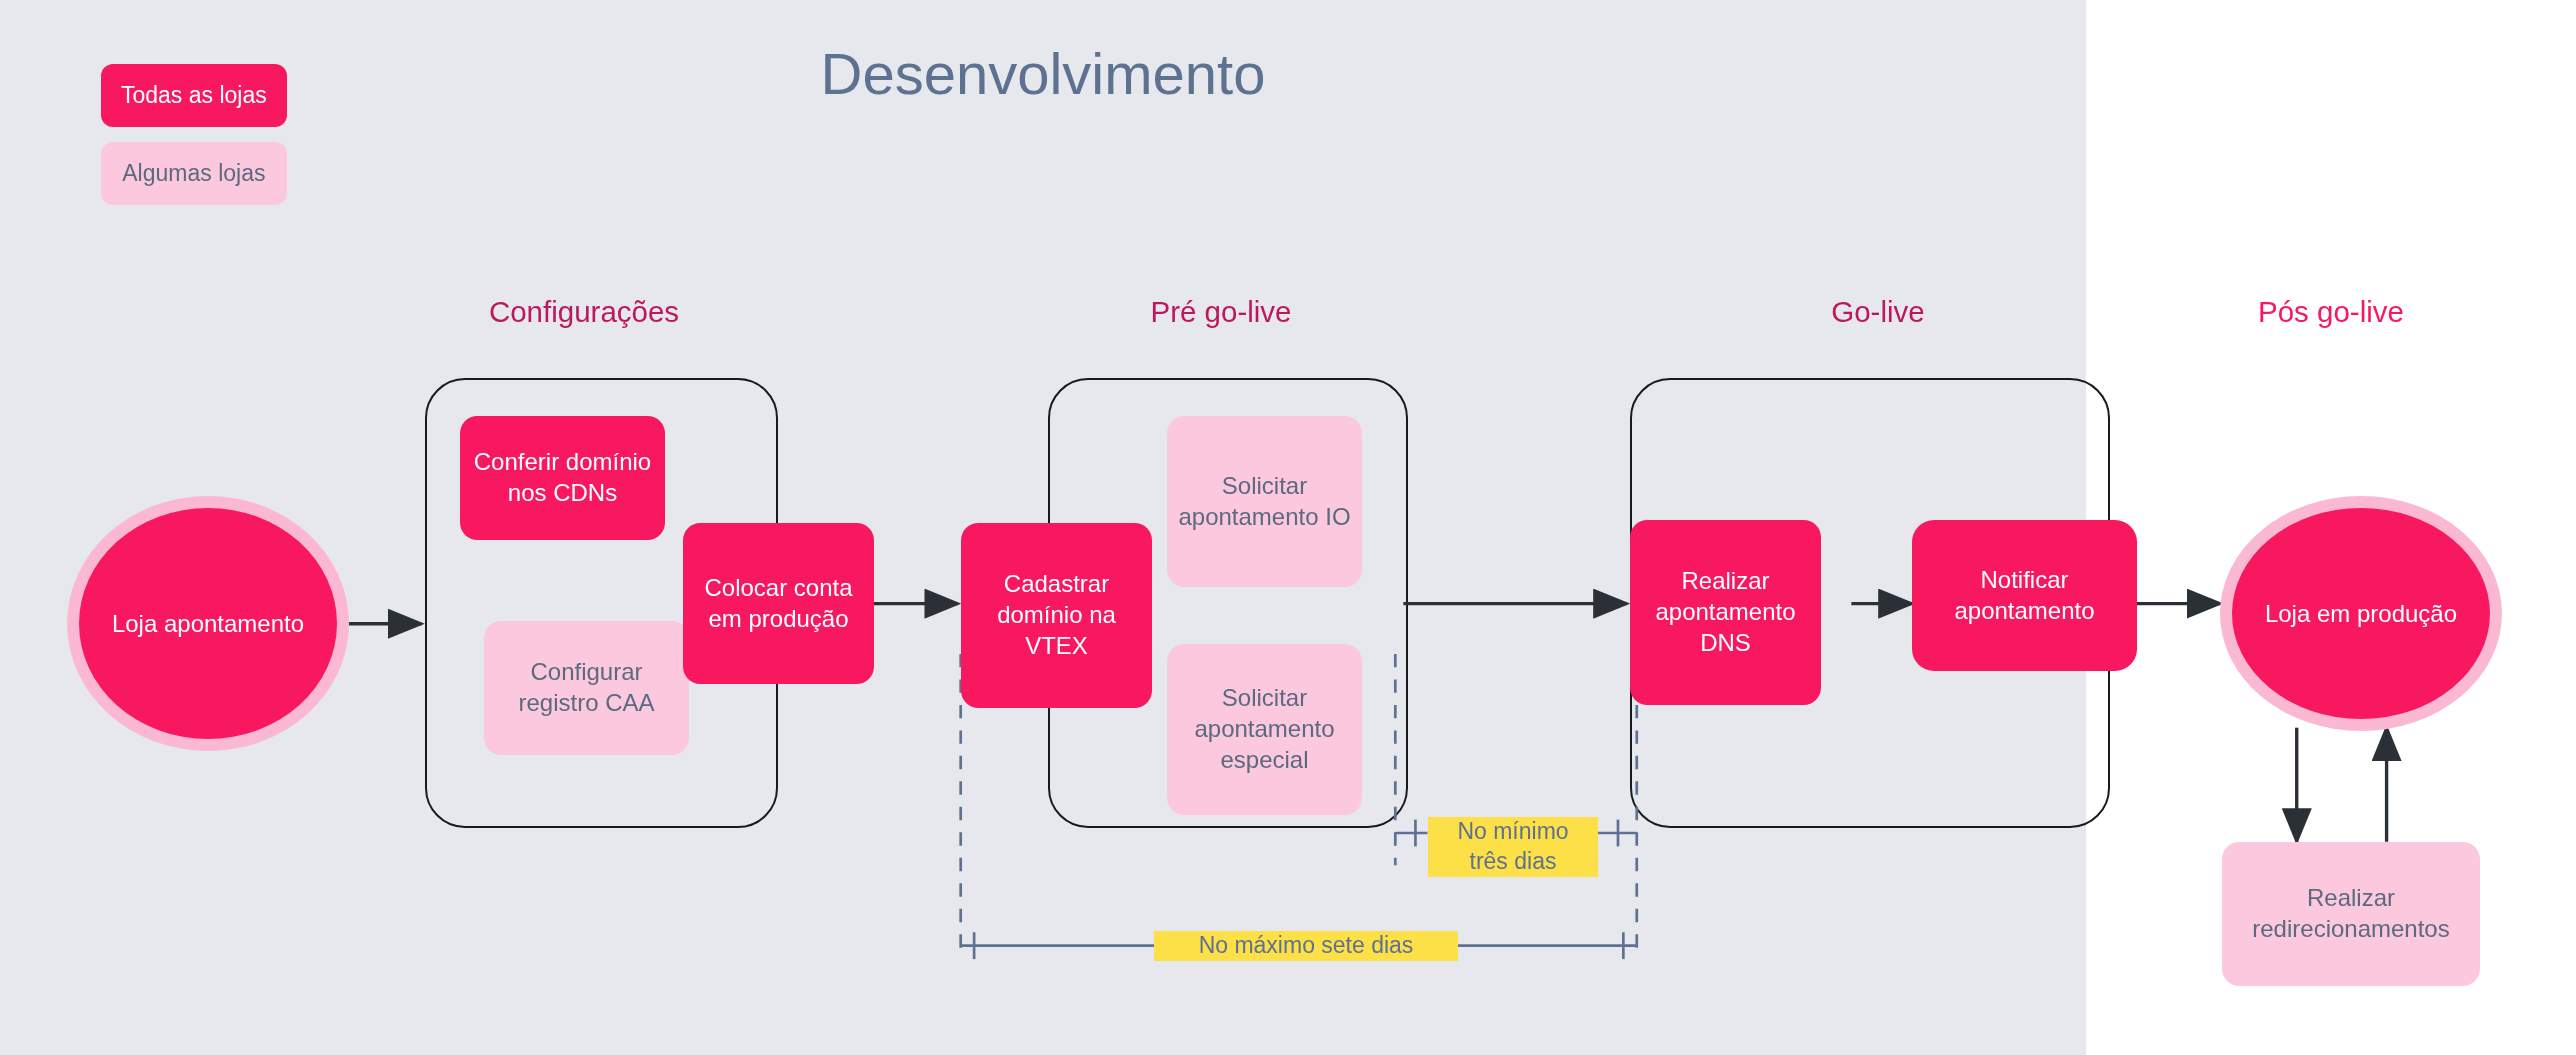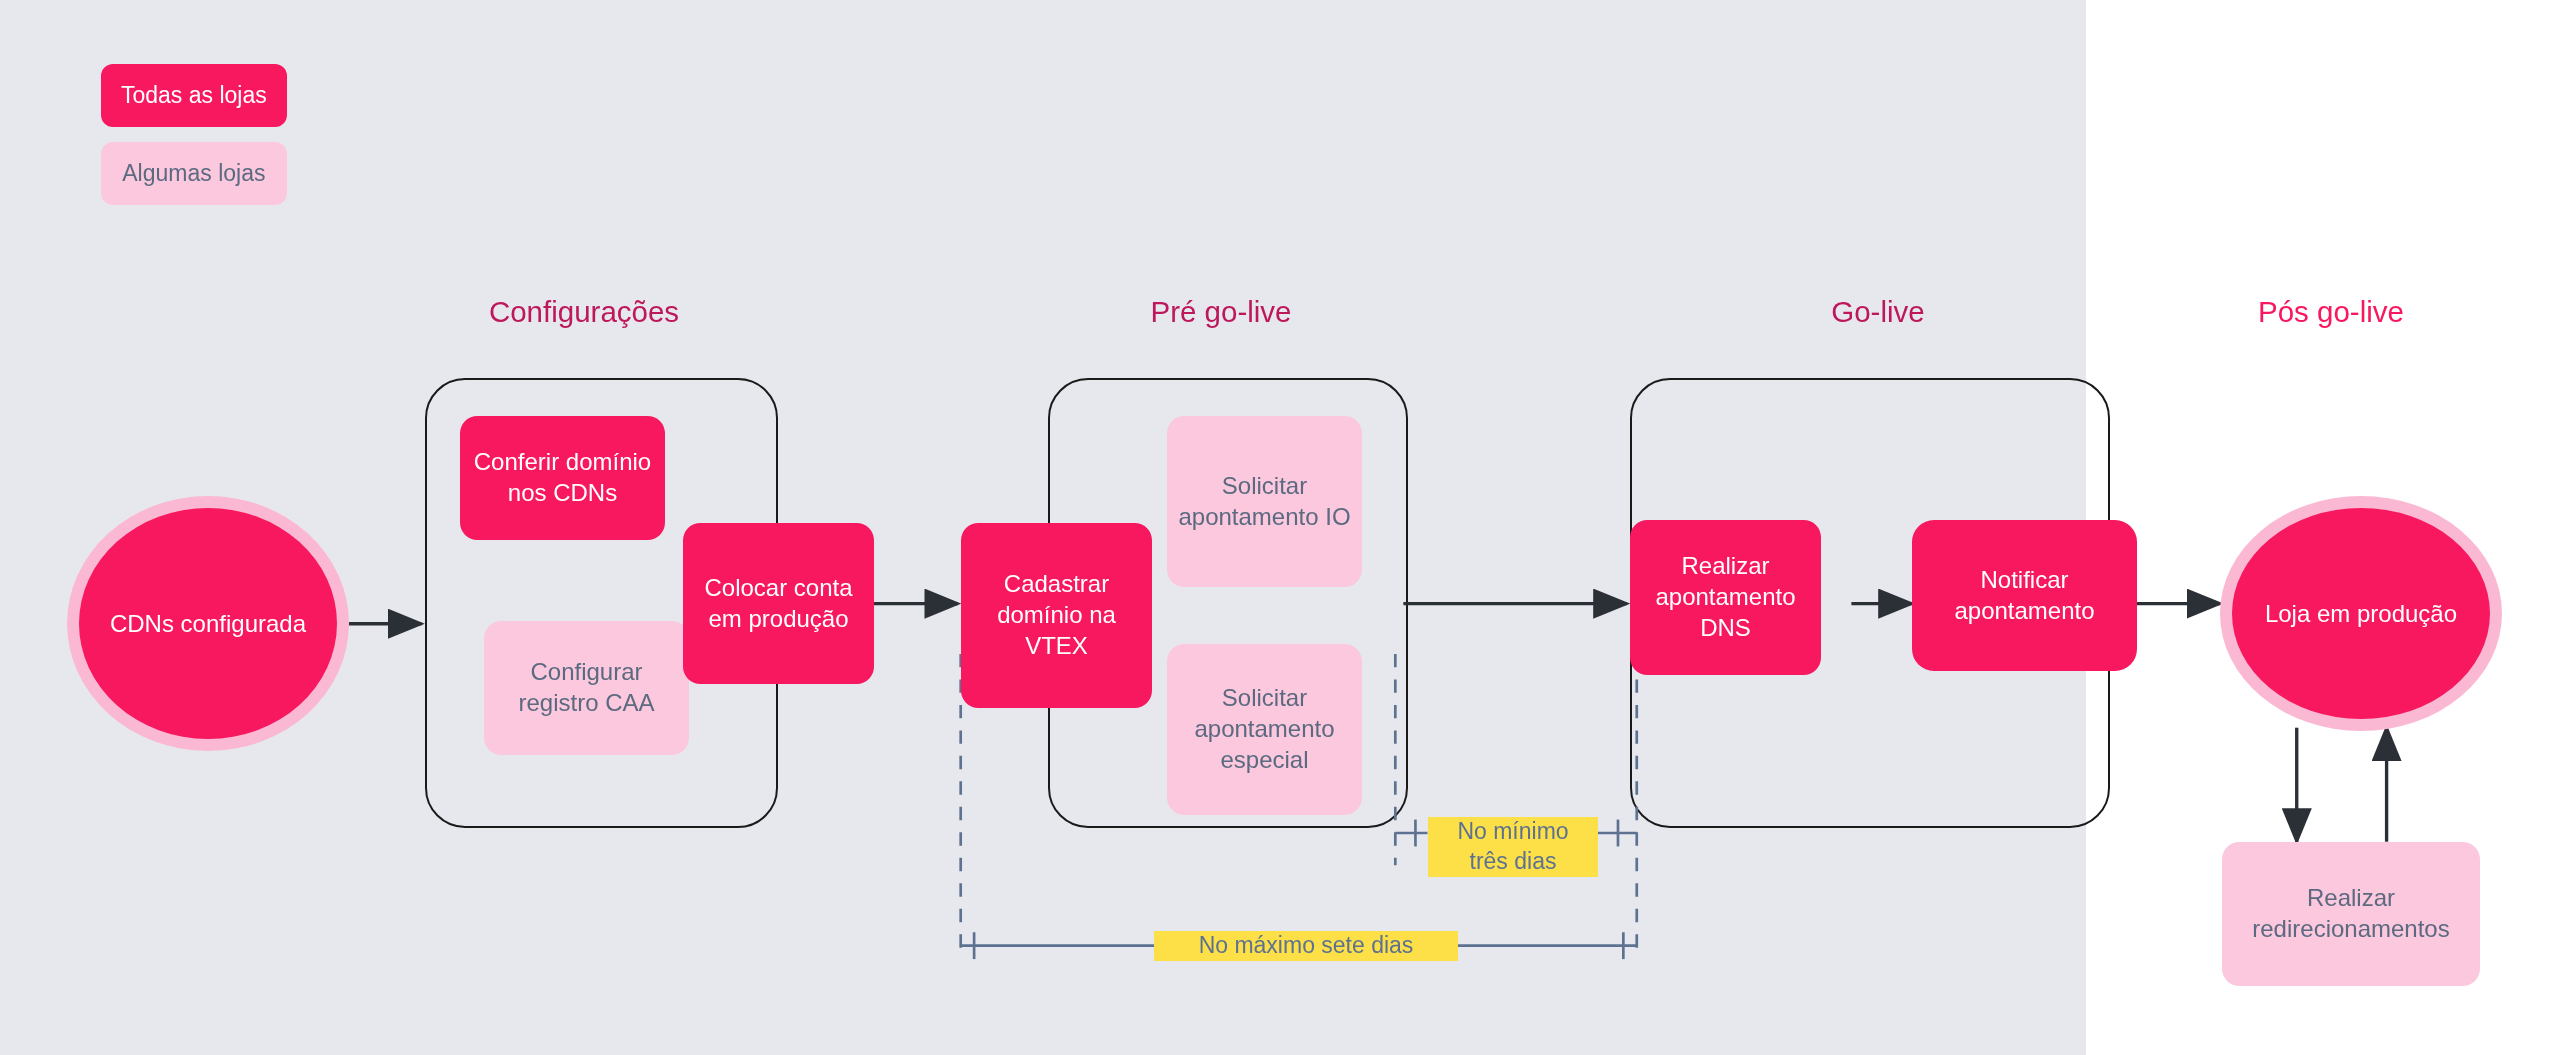--- a/index.html
+++ b/index.html
@@ -72,20 +72,21 @@
 <div id="stage">
 
   <div class="panel-dev"></div>
   <div class="panel-prod"></div>
 
   <div class="legend">
     <div class="badge badge-all">Todas as lojas</div>
     <div class="badge badge-some">Algumas lojas</div>
   </div>
 
+  <div class="title title-dev">Desenvolvimento</div>
 
   <div class="col-head col-dev" style="left:376px;top:295px;width:416px;">Configurações</div>
   <div class="col-head col-dev" style="left:1013px;top:295px;width:416px;">Pré go-live</div>
   <div class="col-head col-dev" style="left:1670px;top:295px;width:416px;">Go-live</div>
   <div class="col-head col-prod" style="left:2123px;top:295px;width:416px;">Pós go-live</div>
 
   <div class="group" style="left:425px;top:378px;width:349px;height:446px;"></div>
   <div class="group" style="left:1048px;top:378px;width:356px;height:446px;"></div>
   <div class="group" style="left:1630px;top:378px;width:476px;height:446px;"></div>
 
@@ -117,33 +118,33 @@
     <line x1="2110" y1="1222" x2="2110" y2="1262" stroke="#5d7290" stroke-width="4"></line>
     <line x1="2350" y1="1242" x2="2440" y2="1242" stroke="#5d7290" stroke-width="4"></line>
     <line x1="2412" y1="1222" x2="2412" y2="1262" stroke="#5d7290" stroke-width="4"></line>
 
     <line x1="1432" y1="1410" x2="1730" y2="1410" stroke="#5d7290" stroke-width="4"></line>
     <line x1="1452" y1="1390" x2="1452" y2="1430" stroke="#5d7290" stroke-width="4"></line>
     <line x1="2140" y1="1410" x2="2440" y2="1410" stroke="#5d7290" stroke-width="4"></line>
     <line x1="2420" y1="1390" x2="2420" y2="1430" stroke="#5d7290" stroke-width="4"></line>
   </svg>
 
-  <div class="circle" style="left:67px;top:496px;width:282px;height:255px;">CDNs configurada</div>
+  <div class="circle" style="left:67px;top:496px;width:282px;height:255px;">Loja apontamento</div>
 
   <div class="circle" style="left:2220px;top:496px;width:282px;height:235px;">Loja em produção</div>
 
   <div class="card card-strong" style="left:460px;top:416px;width:205px;height:124px;">Conferir domínio nos CDNs</div>
   <div class="card card-light" style="left:460px;top:621px;width:205px;height:134px;margin-left:24px;">Configurar registro CAA</div>
   <div class="card card-strong" style="left:683px;top:523px;width:191px;height:161px;">Colocar conta em produção</div>
 
   <div class="card card-strong" style="left:961px;top:523px;width:191px;height:185px;">Cadastrar domínio na VTEX</div>
   <div class="card card-light" style="left:1167px;top:416px;width:195px;height:171px;">Solicitar apontamento IO</div>
   <div class="card card-light" style="left:1167px;top:644px;width:195px;height:171px;">Solicitar apontamento especial</div>
 
-  <div class="card card-strong" style="left:1630px;top:520px;width:191px;height:155px;">Realizar apontamento DNS</div>
+  <div class="card card-strong" style="left:1630px;top:520px;width:191px;height:185px;">Realizar apontamento DNS</div>
   <div class="card card-strong" style="left:1912px;top:520px;width:225px;height:151px;border-radius:22px;">Notificar apontamento</div>
 
   <div class="card card-light" style="left:2222px;top:842px;width:258px;height:144px;">Realizar redirecionamentos</div>
 
   <div class="dim-label" style="left:1428px;top:817px;width:154px;">No mínimo
 três dias</div>
   <div class="dim-label" style="left:1154px;top:931px;width:288px;">No máximo sete dias</div>
 
 </div>
 

